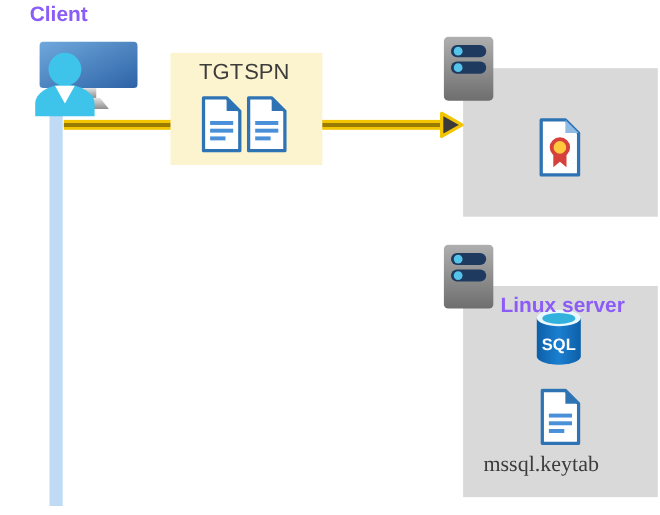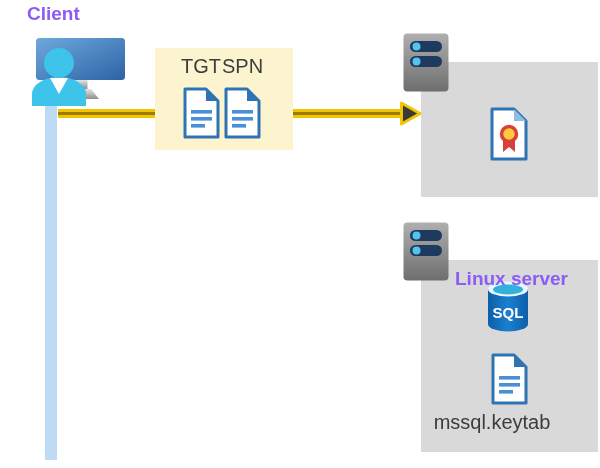--- a/index.html
+++ b/index.html
@@ -9,21 +9,21 @@
   }
   .abs{position:absolute;}
 
   
   .title{font-weight:bold;color:#8b5cf6;font-size:19px;line-height:24px;}
   .client-label{left:27px;top:2px;z-index:5;}
   .dc-label{left:455px;top:5px;width:130px;z-index:5;}
   .linux-label{left:455px;top:231px;width:140px;z-index:5;white-space:nowrap;margin-top:36px;}
   .small-label{font-size:20px;color:#3c3c3c;text-align:left;}
   .keytab-label{left:421px;top:411px;width:142px;text-align:center;
-    font-size:20px;color:#3c3c3c;z-index:5;}
+    font-size:20px;color:#3c3c3c;z-index:5;font-family:Liberation Serif, serif;}
 
   
   .vline{left:45px;top:90px;width:12px;height:370px;background:var(--line-blue);z-index:0;}
 
   
   .token-box{left:155px;top:48px;width:138px;height:102px;background:var(--yellow-box);z-index:3;}
   .token-col{position:absolute;top:7px;width:40px;text-align:center;}
   .token-col .doc{margin-top:9px;}
   .col-1{left:26px;} .col-2{left:67px;}
 

